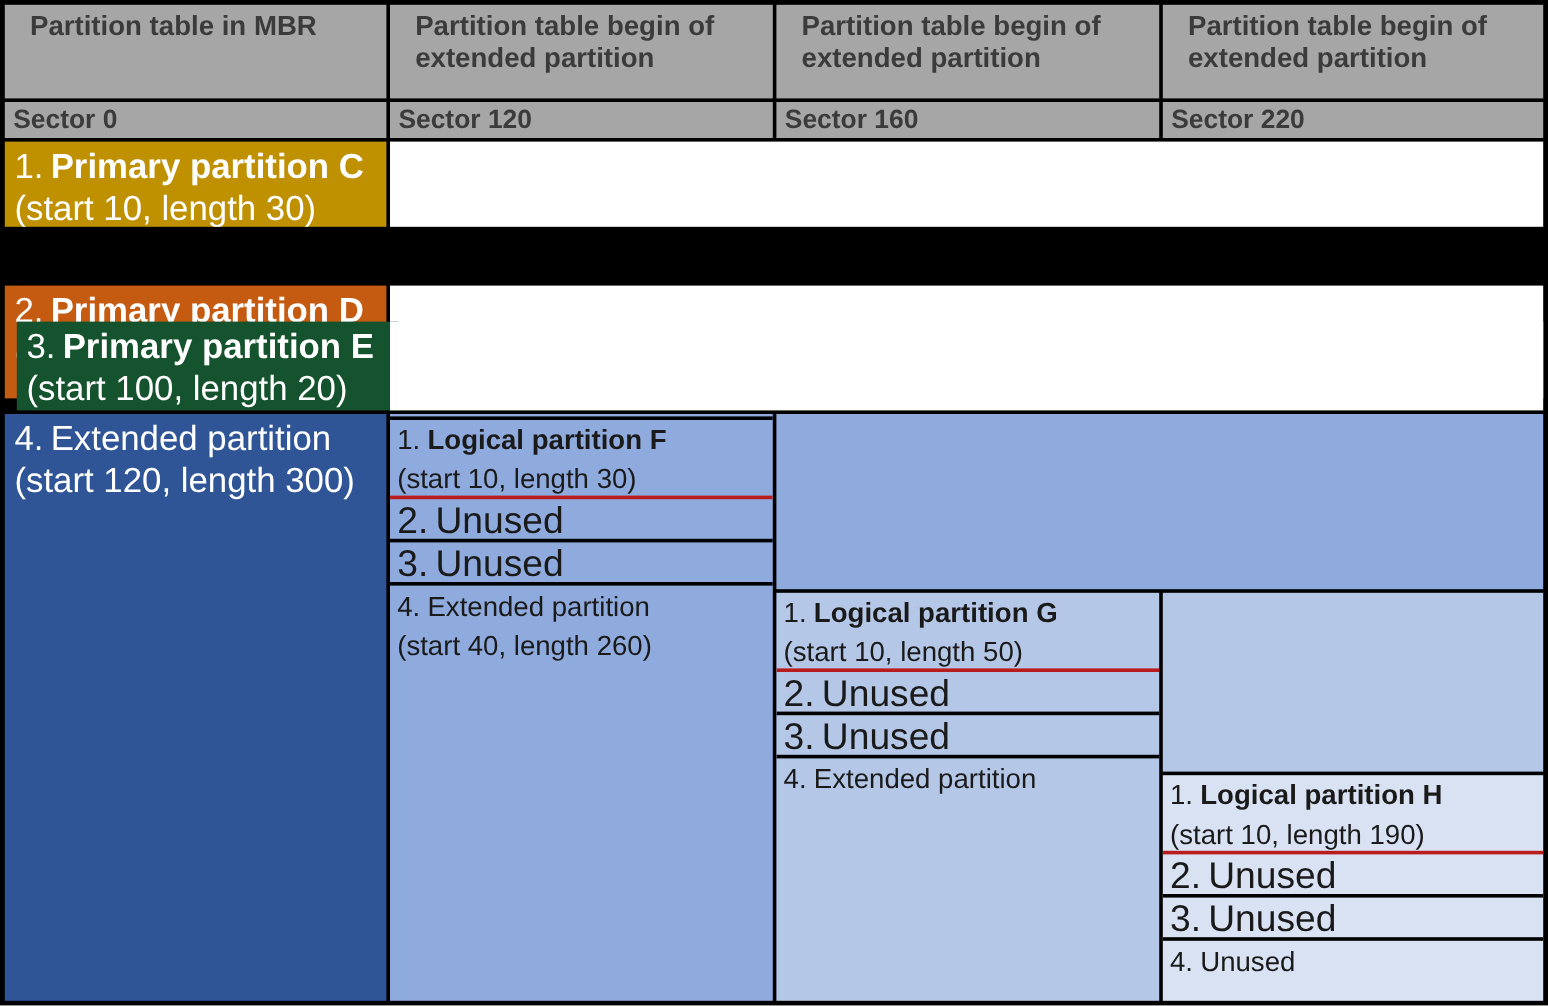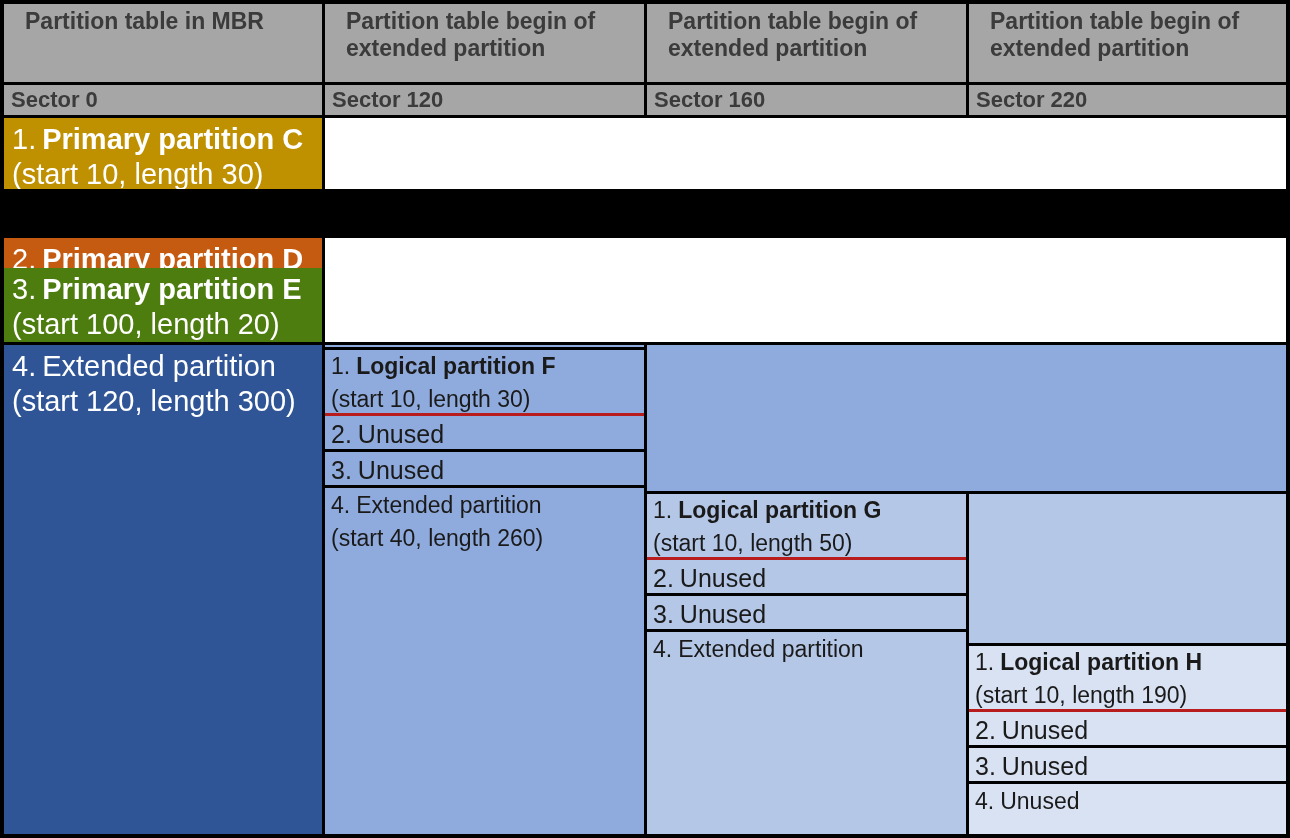--- a/index.html
+++ b/index.html
@@ -32,21 +32,21 @@
   .r3{left:647px;top:494px;width:319px;height:340px;}
   .r4m{left:969px;top:494px;width:317px;height:149px;}
   .r4{left:969px;top:646px;width:317px;height:188px;}
   
   .subtable{position:absolute;left:0;right:0;bottom:0;display:flex;flex-direction:column;}
   .sub-top2{top:2px;border-top:3px solid #000;}
   .sub-top0{top:0;}
   .srow1{height:66px;border-bottom:3px solid #b91c1c;box-sizing:border-box;
          font-size:23px;line-height:33px;padding:0 6px;color:#1A1A1A;}
   .srow{height:36px;border-bottom:3px solid #000;box-sizing:border-box;
-        font-size:25px;line-height:30px;padding:3px 6px;color:#1A1A1A;}
+        font-size:31px;line-height:30px;padding:3px 6px;color:#1A1A1A;}
   .srow4{flex:1;font-size:23px;line-height:33px;padding:1px 6px;color:#1A1A1A;}
   .line{white-space:nowrap;}
 </style>
 </head>
 <body>
 
 <div class="stage">
 
   <div class="cell colA rowTitle htitle" style="background-color: rgb(166, 166, 166);">Partition table in MBR</div>
   <div class="cell colB rowTitle htitle" style="background-color: rgb(166, 166, 166);">Partition table begin of extended partition</div>
@@ -63,21 +63,21 @@
     <div class="line">(start 10, length 30)</div>
   </div>
   <div class="cell wide rowC"></div>
 
   <div class="cell colA rowD pcell" style="background-color: rgb(197, 90, 17);">
     <div class="line"><span class="num">2.</span><span class="b">Primary partition D</span></div>
     <div class="line">(start 60, length 40)</div>
   </div>
   <div class="cell wide rowD"></div>
 
-  <div class="cell colA rowE pcell" style="background-color: #4d7c0f;">
+  <div class="cell colA rowE pcell" style="background-color: #14532d; margin-left: 10px;">
     <div class="line"><span class="num">3.</span><span class="b">Primary partition E</span></div>
     <div class="line">(start 100, length 20)</div>
   </div>
   <div class="cell wide rowE"></div>
 
   <div class="cell colA rowX pcell" style="background-color: rgb(47, 85, 151);">
     <div class="line"><span class="num">4.</span><span>Extended partition</span></div>
     <div class="line">(start 120, length 300)</div>
   </div>
 

